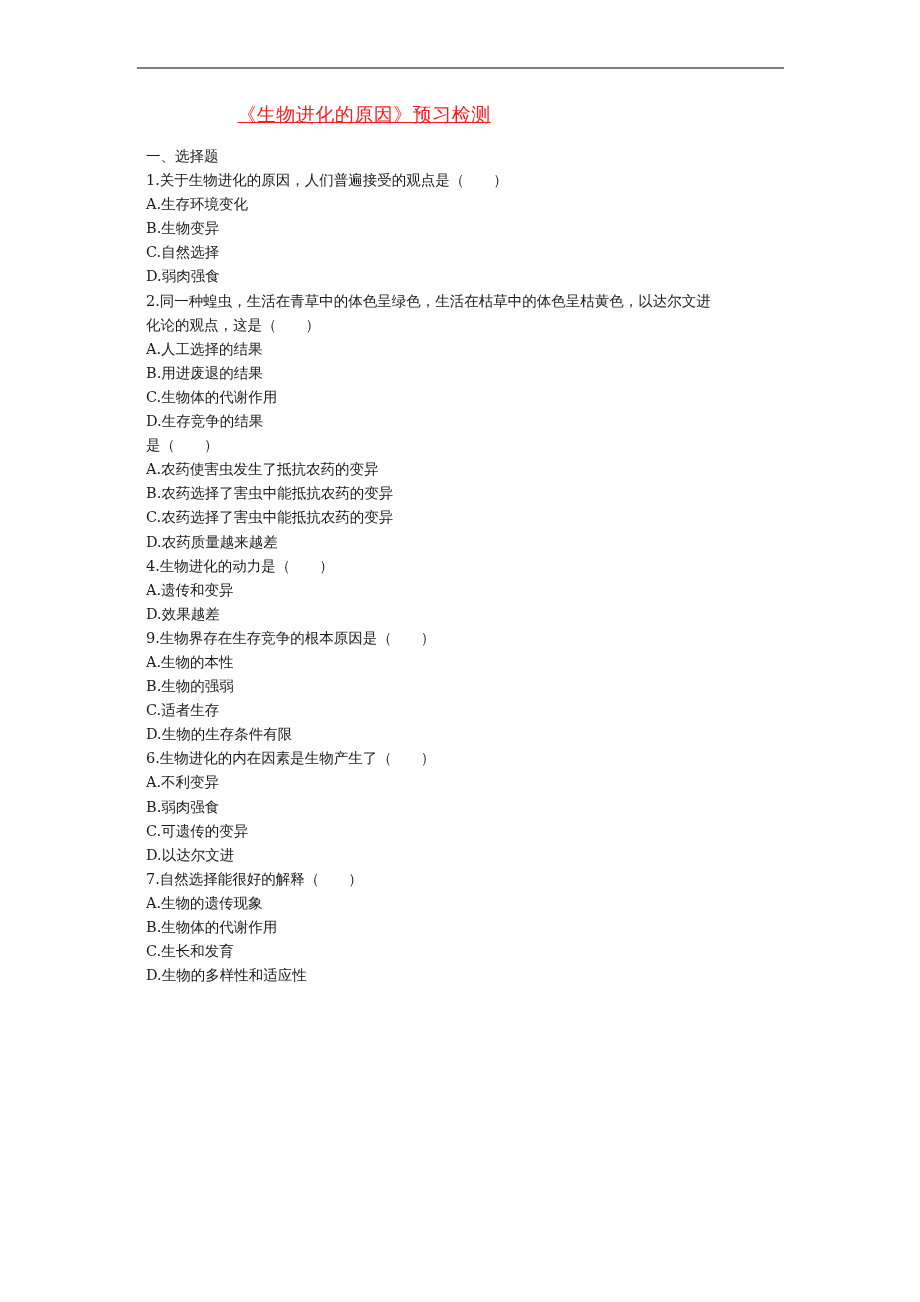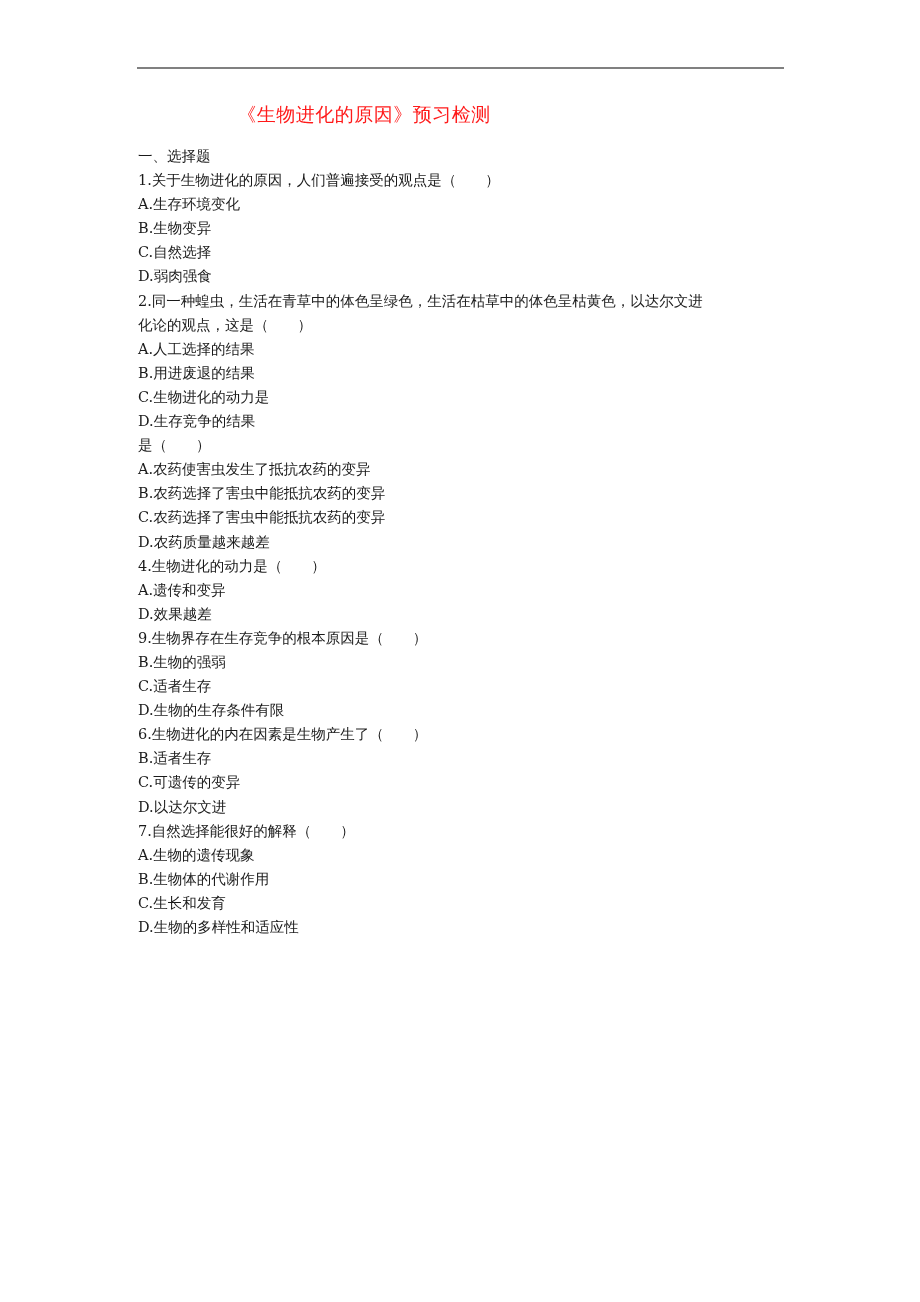--- a/index.html
+++ b/index.html
@@ -26,32 +26,34 @@
     .title {
       position: absolute;
       left: 0;
       top: 100px;
       width: 728px;
       text-align: center;
       font-size: 19px;
       line-height: 28px;
       color: #ff1a1a;
       letter-spacing: 0.5px;
+      text-decoration: underline;
     }
     .content {
       position: absolute;
       left: 138px;
       top: 144px;
       width: 640px;
       font-size: 14.5px;
       line-height: 24.1px;
     }
     .line {
       display: block;
       white-space: nowrap;
+      margin-left: 8px;
     }
   </style>
 </head>
 <body>
 
 <div class="top-rule"></div>
 
 <div class="title">《生物进化的原因》预习检测</div>
 
 <div class="content">
@@ -60,40 +62,42 @@
   <span class="line">1.关于生物进化的原因，人们普遍接受的观点是（　　）</span>
   <span class="line">A.生存环境变化</span>
   <span class="line">B.生物变异</span>
   <span class="line">C.自然选择</span>
   <span class="line">D.弱肉强食</span>
 
   <span class="line">2.同一种蝗虫，生活在青草中的体色呈绿色，生活在枯草中的体色呈枯黄色，以达尔文进</span>
   <span class="line">化论的观点，这是（　　）</span>
   <span class="line">A.人工选择的结果</span>
   <span class="line">B.用进废退的结果</span>
-  <span class="line">C.生物进化的动力是</span>
+  <span class="line">C.生物体的代谢作用</span>
   <span class="line">D.生存竞争的结果</span>
 
   <span class="line">是（　　）</span>
   <span class="line">A.农药使害虫发生了抵抗农药的变异</span>
   <span class="line">B.农药选择了害虫中能抵抗农药的变异</span>
   <span class="line">C.农药选择了害虫中能抵抗农药的变异</span>
   <span class="line">D.农药质量越来越差</span>
 
   <span class="line">4.生物进化的动力是（　　）</span>
   <span class="line">A.遗传和变异</span>
   <span class="line">D.效果越差</span>
 
   <span class="line">9.生物界存在生存竞争的根本原因是（　　）</span>
+  <span class="line">A.生物的本性</span>
   <span class="line">B.生物的强弱</span>
   <span class="line">C.适者生存</span>
   <span class="line">D.生物的生存条件有限</span>
 
   <span class="line">6.生物进化的内在因素是生物产生了（　　）</span>
-  <span class="line">B.适者生存</span>
+  <span class="line">A.不利变异</span>
+  <span class="line">B.弱肉强食</span>
   <span class="line">C.可遗传的变异</span>
   <span class="line">D.以达尔文进</span>
 
   <span class="line">7.自然选择能很好的解释（　　）</span>
   <span class="line">A.生物的遗传现象</span>
   <span class="line">B.生物体的代谢作用</span>
   <span class="line">C.生长和发育</span>
   <span class="line">D.生物的多样性和适应性</span>
 </div>
 

